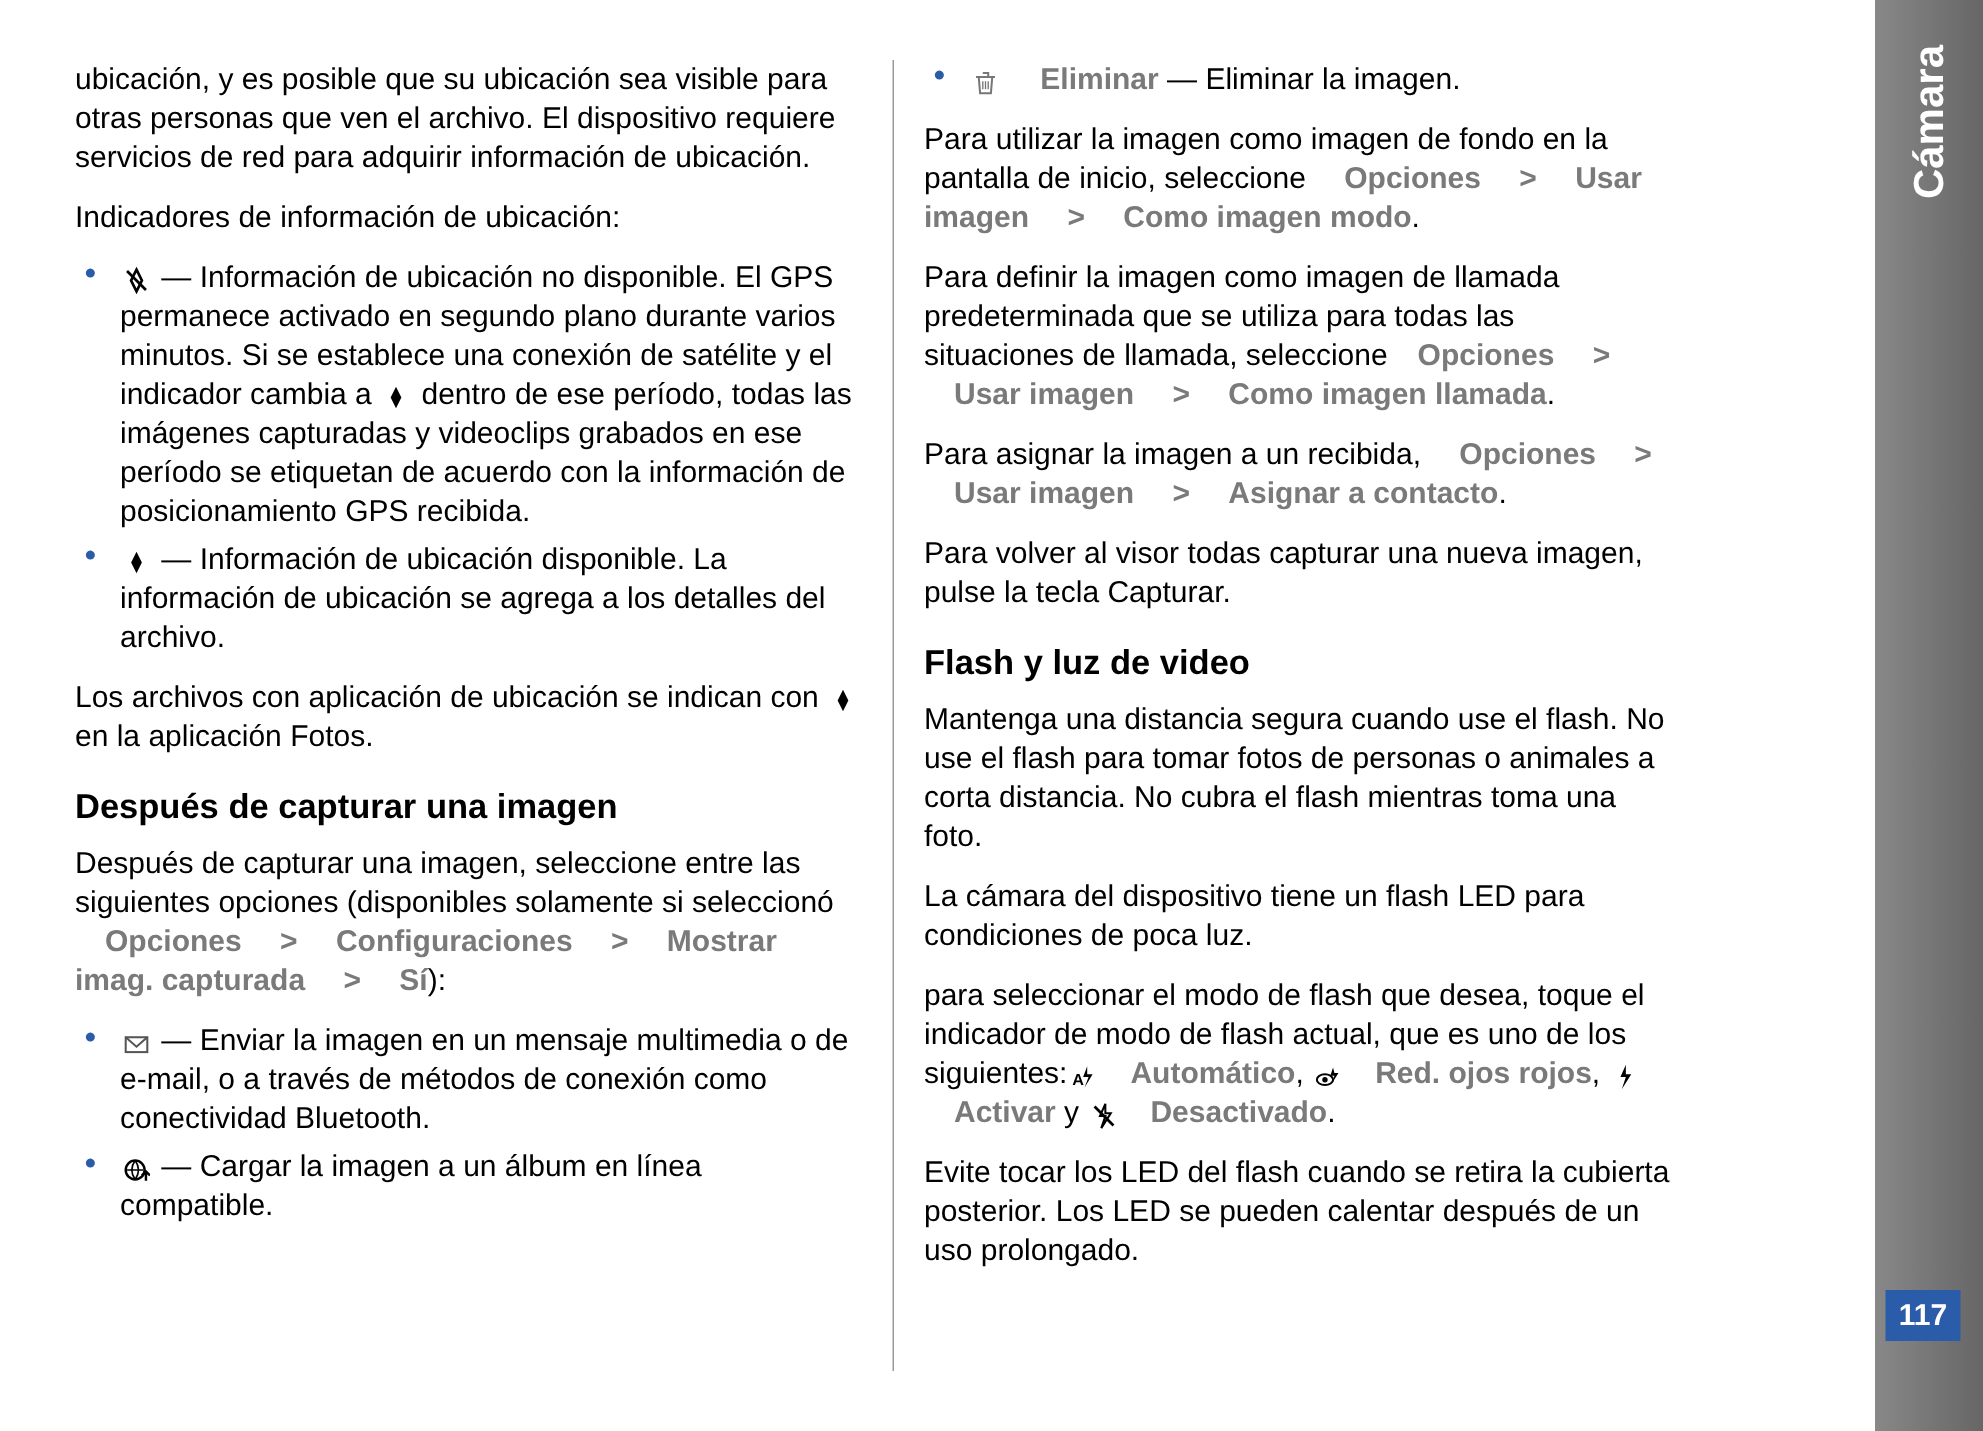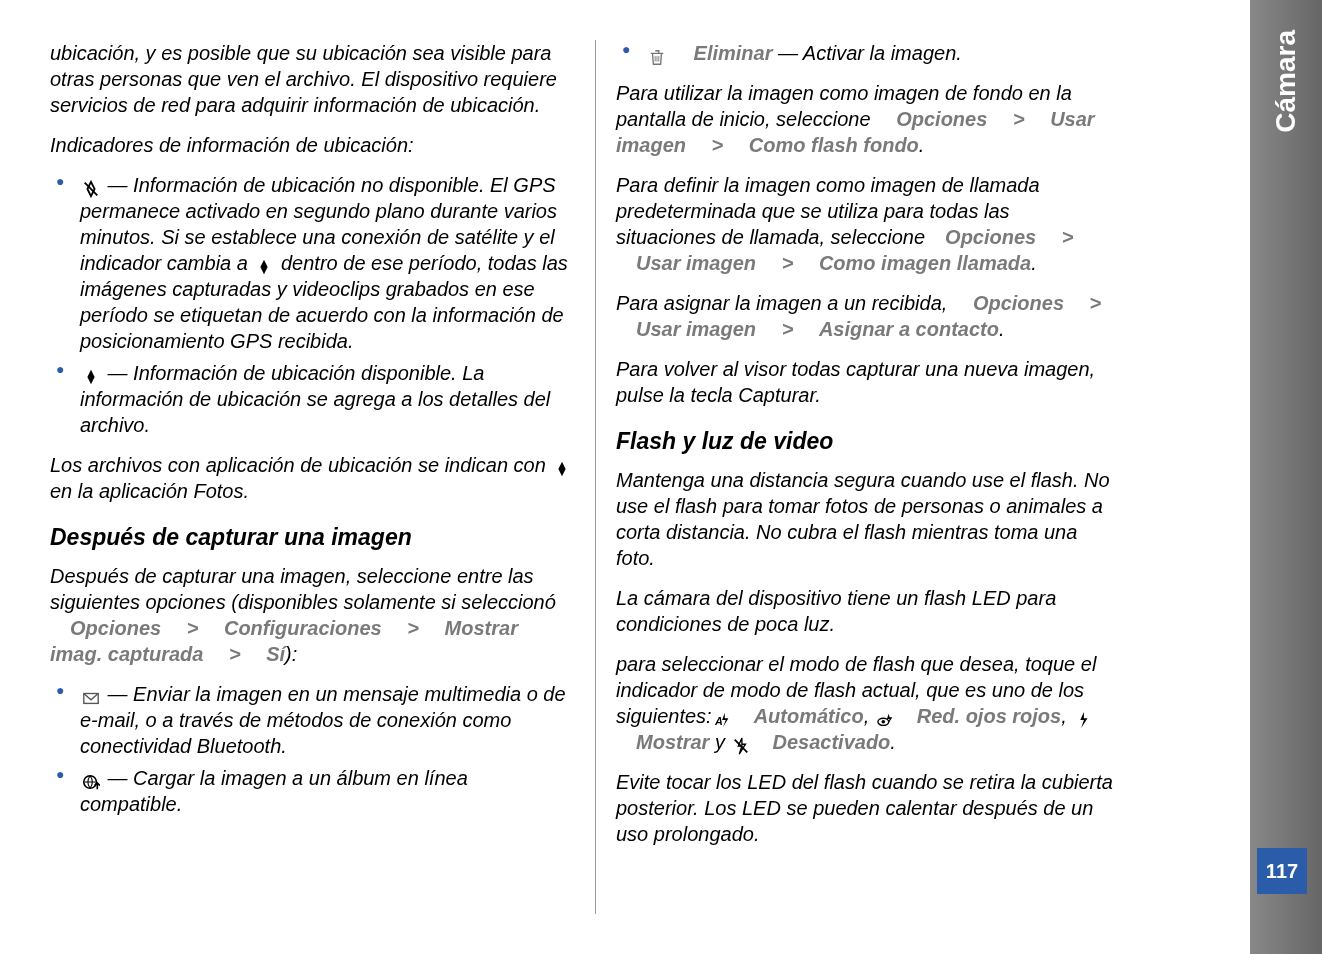--- a/index.html
+++ b/index.html
@@ -12,21 +12,20 @@
     overflow: hidden;
   }
   .page {
     display: flex;
     padding: 40px 0 40px 50px;
     height: 100%;
   }
   .column {
     width: 545px;
     padding-right: 25px;
-    font-style: italic;
   }
   .col-left { padding-right: 20px; }
   .col-right { padding-left: 20px; border-left: 1px solid #999; }
   .side-tab {
     position: absolute;
     right: 0;
     top: 0;
     width: 72px;
     height: 100%;
     background: linear-gradient(to right, #888, #666);
@@ -41,21 +40,21 @@
     font-size: 28px;
     font-weight: bold;
     color: #fff;
     margin-top: 30px;
   }
   .page-number {
     position: absolute;
     right: 15px;
     bottom: 60px;
     width: 50px;
-    height: 46px;
+    height: 34px;
     background: #2a5caa;
     color: #fff;
     font-size: 20px;
     font-weight: bold;
     display: flex;
     align-items: center;
     justify-content: center;
   }
   p { font-size: 20px; line-height: 1.3; margin-bottom: 14px; color: #000; }
   .ui-path { color: #7a7a7a; font-weight: bold; padding-left: 20px; }
@@ -146,30 +145,30 @@
 
   <div class="column col-right">
     <ul>
       <li>
         <span class="inline-icon">
           <svg viewBox="0 0 20 20">
               <path d="M5 6 H15 L14 18 H6 Z M3 6 H17 M8 3 H12 V6" fill="none" stroke="#777" stroke-width="1.5"></path>
               <path d="M8 9 V15 M10 9 V15 M12 9 V15" stroke="#777" stroke-width="1"></path>
             </svg>
         </span>
-        <span class="ui-path">Eliminar</span><span> — Activar la imagen.</span>
+        <span class="ui-path">Eliminar</span><span> — Eliminar la imagen.</span>
       </li>
     </ul>
 
     <p>
       <span>Para utilizar la imagen como imagen de fondo en la pantalla de inicio, seleccione </span><span class="ui-path">Opciones</span>
       <span class="ui-path">&gt;</span>
       <span class="ui-path">Usar imagen</span>
       <span class="ui-path">&gt;</span>
-      <span class="ui-path">Como flash fondo</span>.
+      <span class="ui-path">Como imagen modo</span>.
     </p>
 
     <p>
       <span>Para definir la imagen como imagen de llamada predeterminada que se utiliza para todas las situaciones de llamada, seleccione</span><span class="ui-path">Opciones</span>
       <span class="ui-path">&gt;</span>
       <span class="ui-path">Usar imagen</span>
       <span class="ui-path">&gt;</span>
       <span class="ui-path">Como imagen llamada</span>.
     </p>
 
@@ -192,21 +191,21 @@
       <span>para seleccionar el modo de flash que desea, toque el indicador de modo de flash actual, que es uno de los siguientes:</span><span class="inline-icon"><svg viewBox="0 0 20 20">
             <text x="1" y="16" font-size="12" font-weight="bold" fill="#000">A</text>
             <path d="M12 2 L9 10 L13 10 L10 18 L16 8 L12 8 Z" fill="#000"></path>
           </svg></span><span class="ui-path">Automático</span>, <span class="inline-icon"><svg viewBox="0 0 20 20">
             <ellipse cx="7" cy="12" rx="6" ry="4" fill="none" stroke="#000" stroke-width="1.5"></ellipse>
             <circle cx="7" cy="12" r="2" fill="#000"></circle>
             <path d="M13 3 L11 9 L14 9 L12 15 L17 7 L14 7 Z" fill="#000"></path>
           </svg></span><span class="ui-path">Red. ojos rojos</span>, <span class="inline-icon"><svg viewBox="0 0 20 20">
             <path d="M11 1 L7 10 L11 10 L8 19 L15 8 L11 8 Z" fill="#000"></path>
           </svg></span>
-      <span class="ui-path">Mostrar</span><span> y </span><span class="inline-icon"><svg viewBox="0 0 20 20">
+      <span class="ui-path">Activar</span><span> y </span><span class="inline-icon"><svg viewBox="0 0 20 20">
             <path d="M11 1 L7 10 L11 10 L8 19 L15 8 L11 8 Z" fill="none" stroke="#000" stroke-width="1.5"></path>
             <line x1="3" y1="3" x2="17" y2="17" stroke="#000" stroke-width="2"></line>
           </svg></span><span class="ui-path">Desactivado</span>.
     </p>
 
     <p>Evite tocar los LED del flash cuando se retira la cubierta posterior. Los LED se pueden calentar después de un uso prolongado.</p>
   </div>
 </div>
 
 <div class="side-tab">

